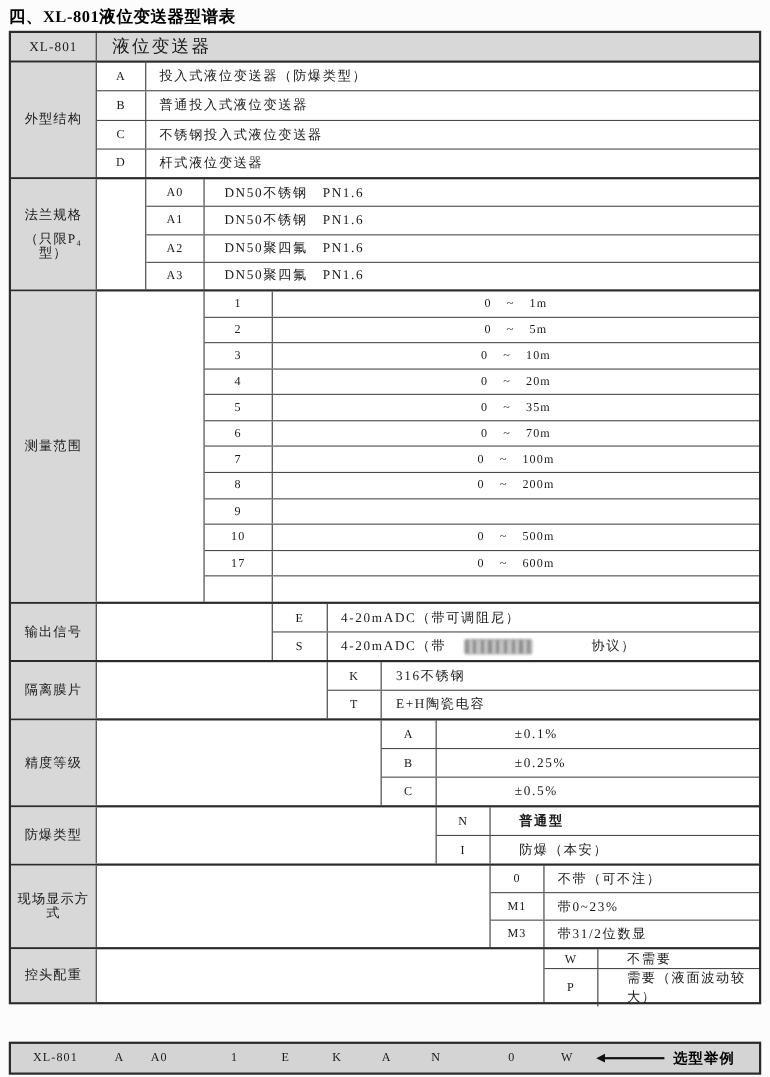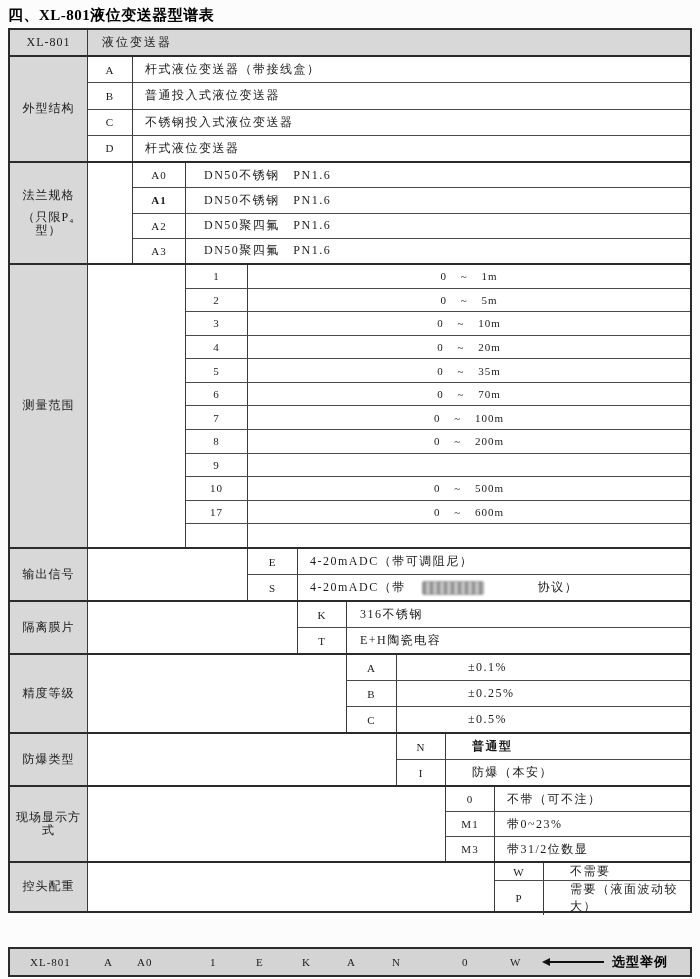--- a/index.html
+++ b/index.html
@@ -24,21 +24,21 @@
   .model-row {
     display:flex; height:25px; background:#d8d8d8;
   }
   .model-code {
     width:78px; border-right:1px solid #3a3a3a;
     display:flex; align-items:center; justify-content:center;
     font-size:12px; letter-spacing:1px;
   }
   .model-desc {
     flex:1; display:flex; align-items:center;
-    padding-left:14px; font-size:12px; letter-spacing:2px;
+    padding-left:14px; font-size:16px; letter-spacing:2px;
   }
   .section { display:flex; border-top:2px solid #2b2b2b; }
   .sec-label {
     width:78px; background:#d8d8d8; border-right:1px solid #3a3a3a;
     display:flex; flex-direction:column; align-items:center; justify-content:center;
     gap:9px; font-size:12px; letter-spacing:1px; text-align:center;
   }
   .sec-label .lab-line { line-height:1.1; }
   .sec-body { flex:1; display:flex; }
   .spacer { border-right:1px solid #3a3a3a; }
@@ -100,21 +100,21 @@
   </div>
   <div>
       <div class="section" style="height: 106px;">
         <div class="sec-label">
           <div class="lab-line">外型结构</div>
         </div>
         <div class="sec-body">
           <div class="sub-col">
             <div class="subrow">
               <div class="code-cell" style="width: 45px;">A</div>
-              <div class="desc-cell" style="padding-left: 12px;">杆式液位变送器（带接线盒）</div>
+              <div class="desc-cell" style="padding-left: 12px;">投入式液位变送器（防爆类型）</div>
             </div>
             <div class="subrow">
               <div class="code-cell" style="width: 45px;">B</div>
               <div class="desc-cell" style="padding-left: 12px;">普通投入式液位变送器</div>
             </div>
             <div class="subrow">
               <div class="code-cell" style="width: 45px;">C</div>
               <div class="desc-cell" style="padding-left: 12px;">不锈钢投入式液位变送器</div>
             </div>
             <div class="subrow">
@@ -130,21 +130,21 @@
           <div class="lab-line">（只限P₄型）</div>
         </div>
         <div class="sec-body">
           <div class="spacer" style="width: 45px;"></div>
           <div class="sub-col">
             <div class="subrow">
               <div class="code-cell" style="width: 53px;">A0</div>
               <div class="desc-cell" style="padding-left: 18px;">DN50不锈钢　PN1.6</div>
             </div>
             <div class="subrow">
-              <div class="code-cell" style="width: 53px; font-weight: bold;">A1</div>
+              <div class="code-cell" style="width: 53px;">A1</div>
               <div class="desc-cell" style="padding-left: 18px;">DN50不锈钢　PN1.6</div>
             </div>
             <div class="subrow">
               <div class="code-cell" style="width: 53px;">A2</div>
               <div class="desc-cell" style="padding-left: 18px;">DN50聚四氟　PN1.6</div>
             </div>
             <div class="subrow">
               <div class="code-cell" style="width: 53px;">A3</div>
               <div class="desc-cell" style="padding-left: 18px;">DN50聚四氟　PN1.6</div>
             </div>

